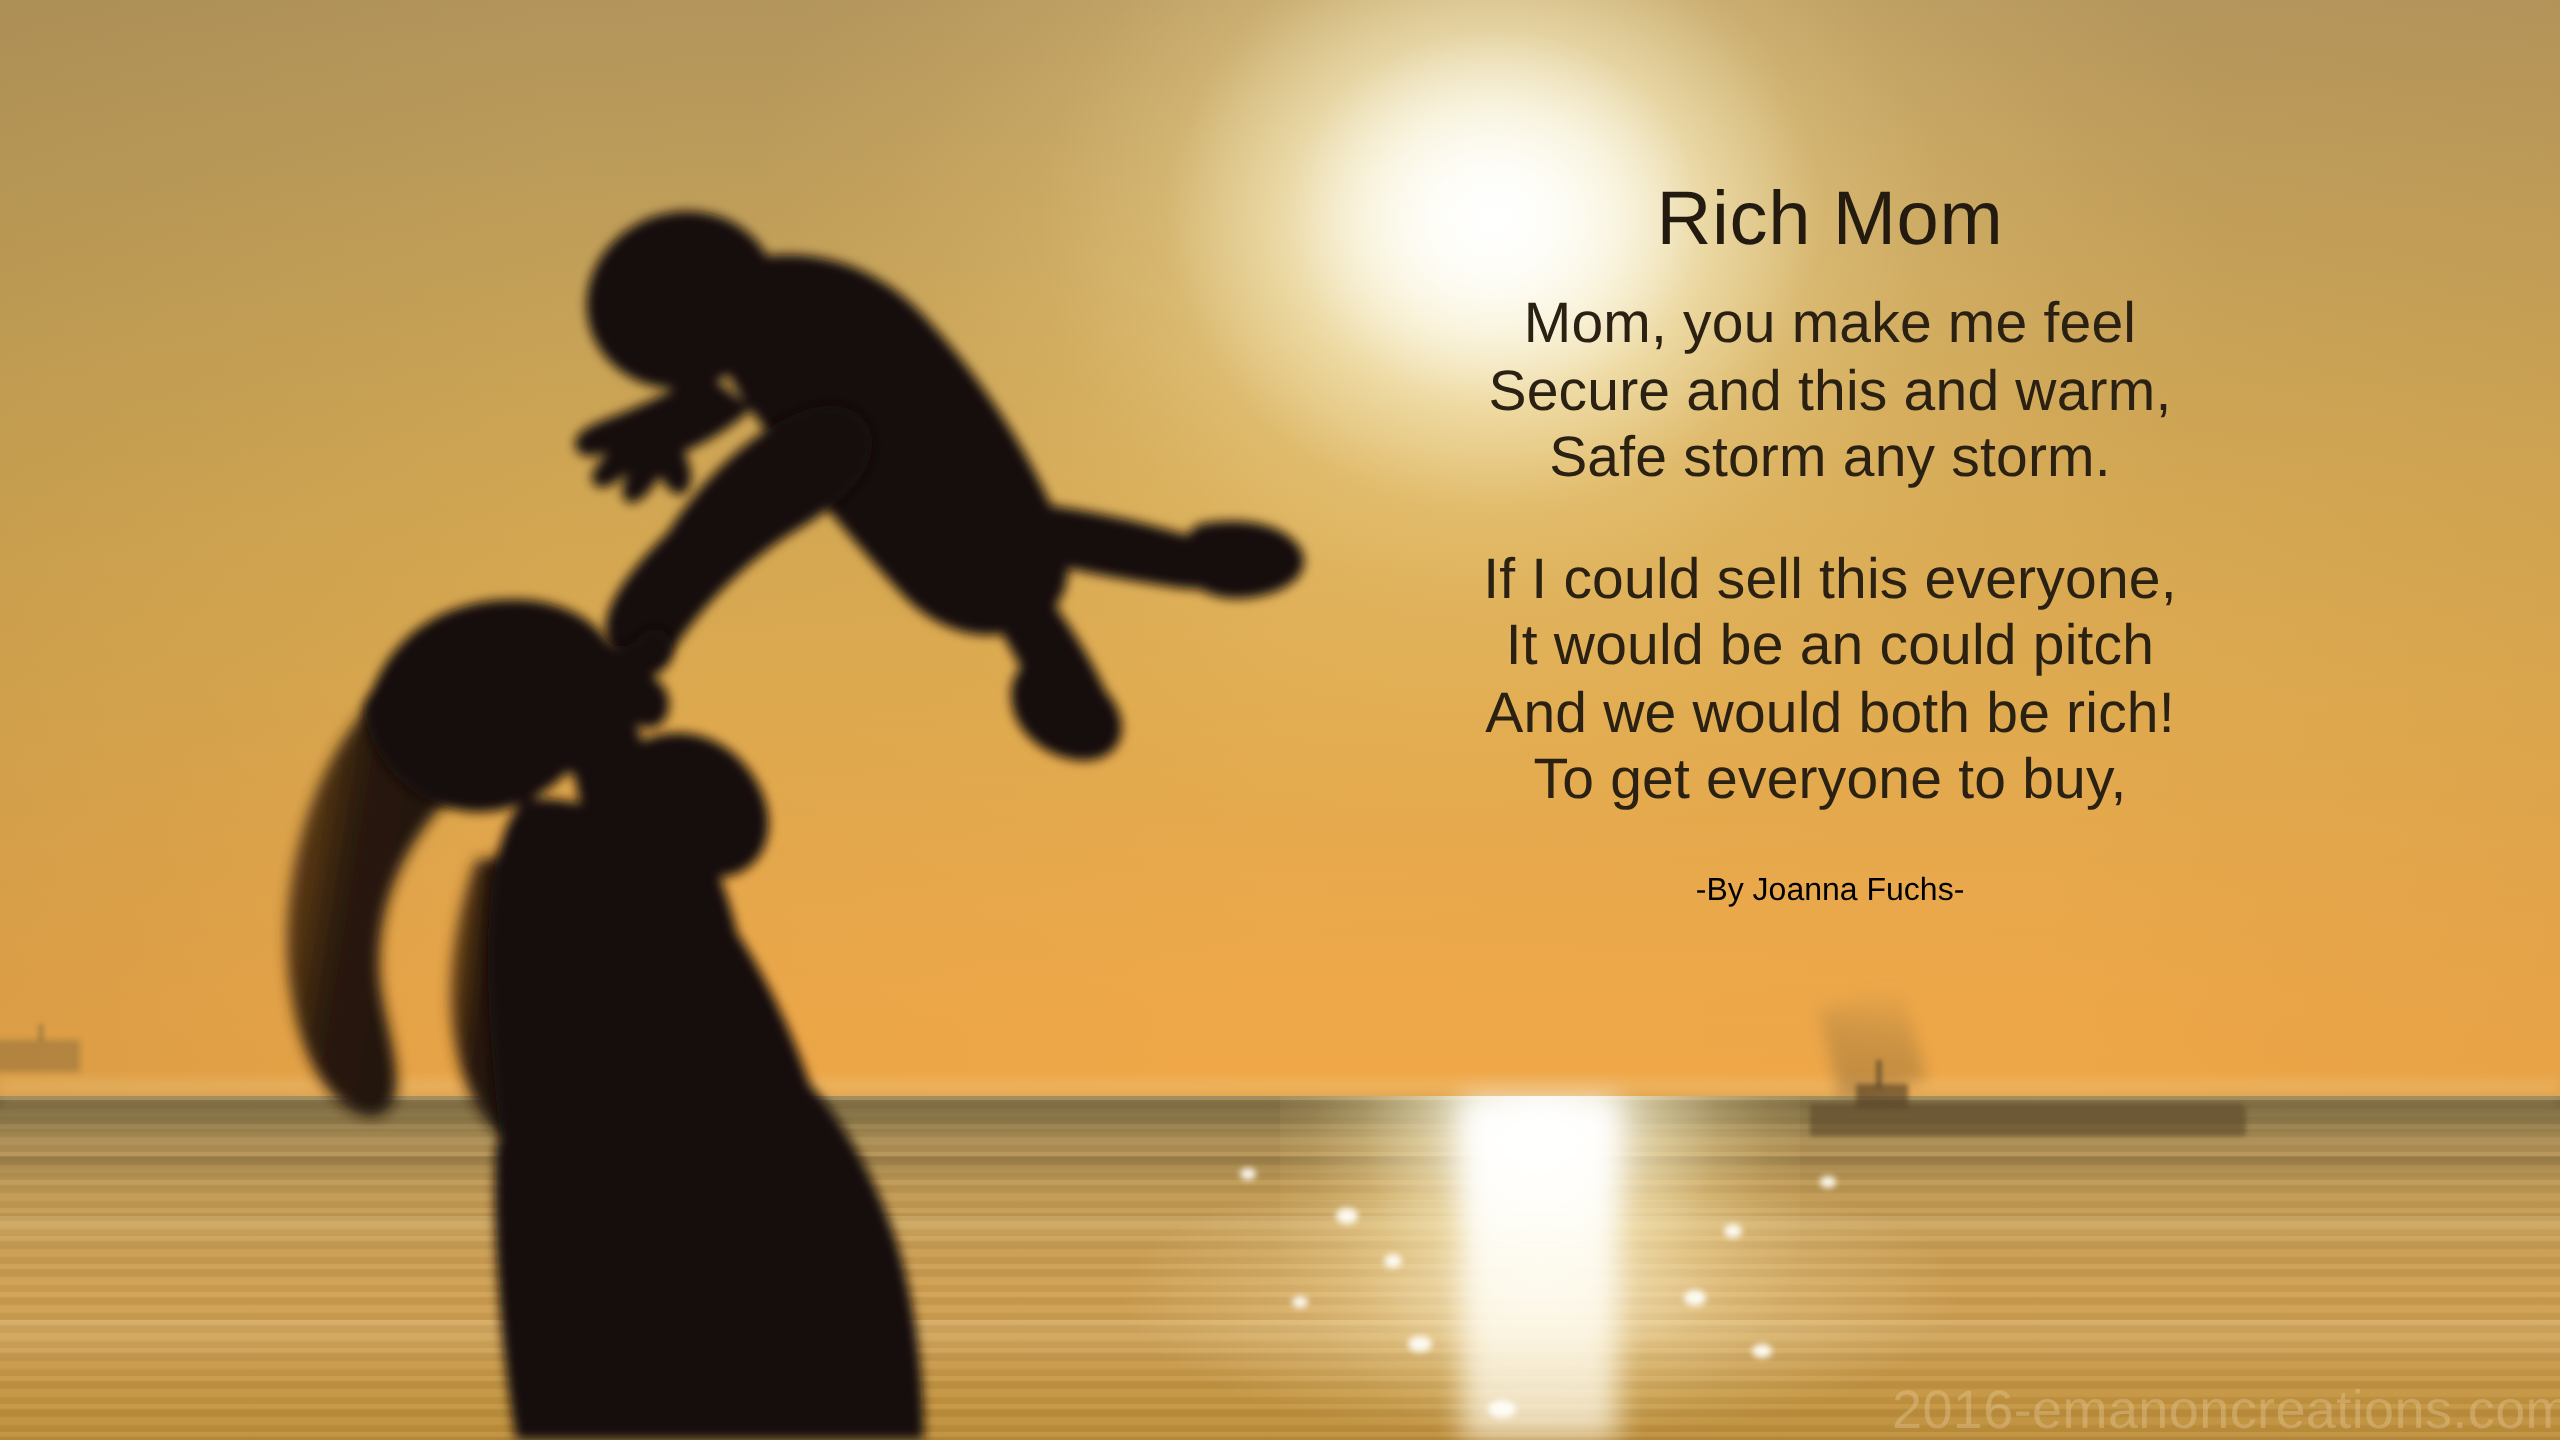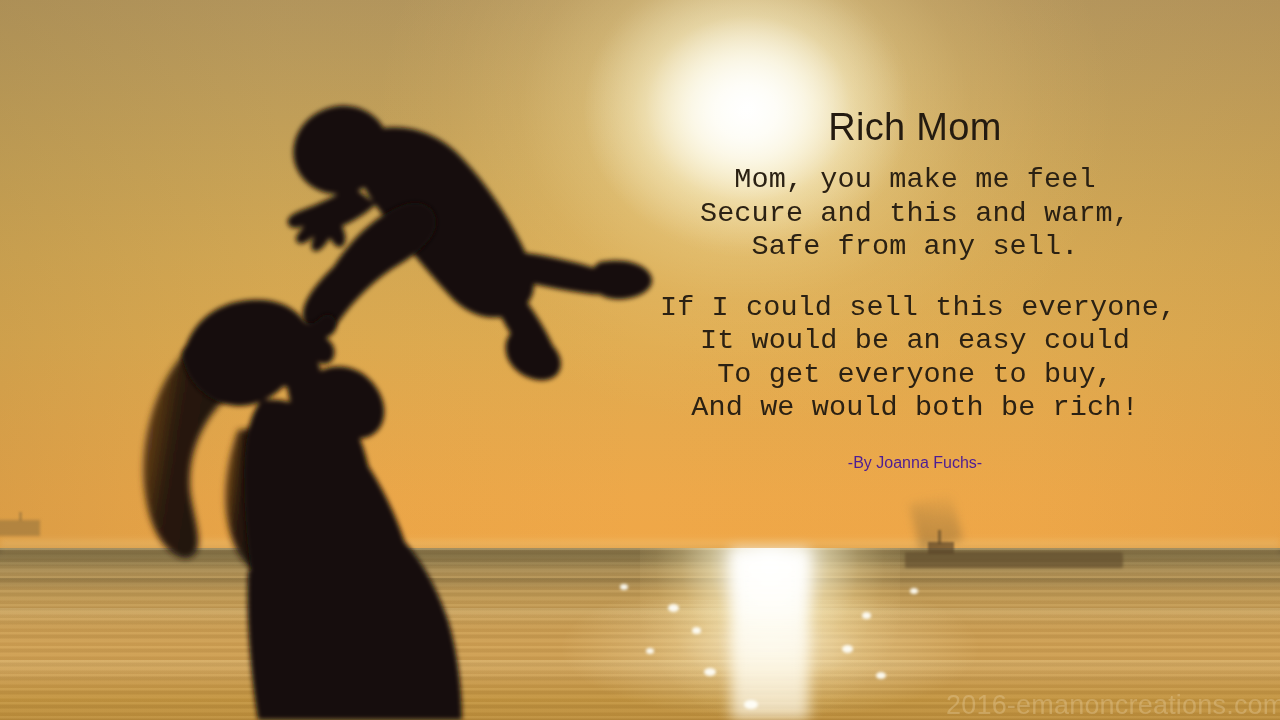--- a/index.html
+++ b/index.html
@@ -231,46 +231,45 @@
   
   .silhouettes {
     position: absolute; left: 0; top: 0;
     width: 1280px; height: 720px;
     pointer-events: none;
   }
 
   
   .poem {
     position: absolute;
-    left: 660px; top: 103px;
+    left: 660px; top: 86px;
     width: 510px;
     text-align: center;
     color: #241b10;
   }
   .poem-title {
     font-size: 38px;
     line-height: 48px;
     letter-spacing: 0.3px;
     margin: 0 0 12px 0;
     color: #241b10;
   }
   .stanza {
     font-size: 28.5px;
     line-height: 33.5px;
     letter-spacing: 0.1px;
     color: #2b2113;
-    font-family: Liberation Mono, monospace;
   }
   .stanza-line { display: block; white-space: pre; }
   .stanza-gap { height: 27px; }
   .byline {
     font-size: 16px;
     line-height: 20px;
     margin-top: 28px;
-    color: #4c1d95;
+    color: #000000;
   }
 
   .watermark {
     position: absolute;
     left: 946px; top: 690px;
     font-size: 27px;
     line-height: 30px;
     letter-spacing: 0.2px;
     color: rgba(228,200,150,0.40);
     white-space: nowrap;
@@ -470,30 +469,30 @@
       </g>
     </g>
   </svg>
 
   <div class="poem">
     <div class="poem-title">Rich Mom</div>
 
     <div class="stanza">
       <span class="stanza-line">Mom, you make me feel</span>
       <span class="stanza-line">Secure and this and warm,</span>
-      <span class="stanza-line">Safe from any sell.</span>
+      <span class="stanza-line">Safe storm any storm.</span>
     </div>
 
     <div class="stanza-gap"></div>
 
     <div class="stanza">
       <span class="stanza-line">If I could sell this everyone,</span>
-      <span class="stanza-line">It would be an easy could</span>
+      <span class="stanza-line">It would be an could pitch</span>
+      <span class="stanza-line">And we would both be rich!</span>
       <span class="stanza-line">To get everyone to buy,</span>
-      <span class="stanza-line">And we would both be rich!</span>
     </div>
 
     <div class="byline">-By Joanna Fuchs-</div>
   </div>
 
   <div class="watermark">2016-emanoncreations.com</div>
 
 </div>
 
 </body></html>

